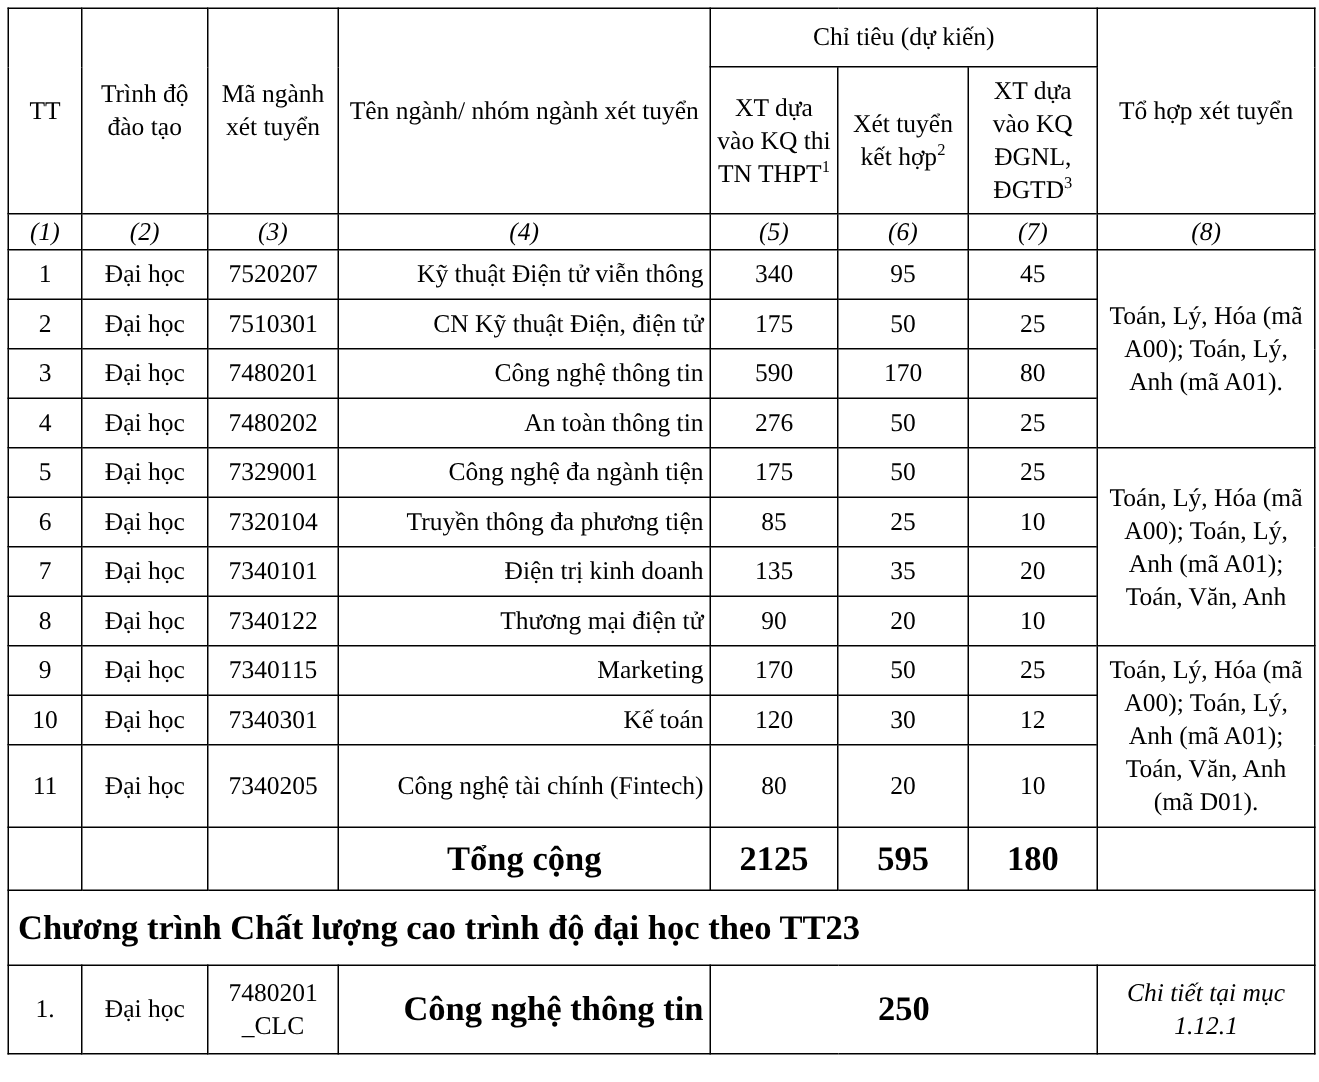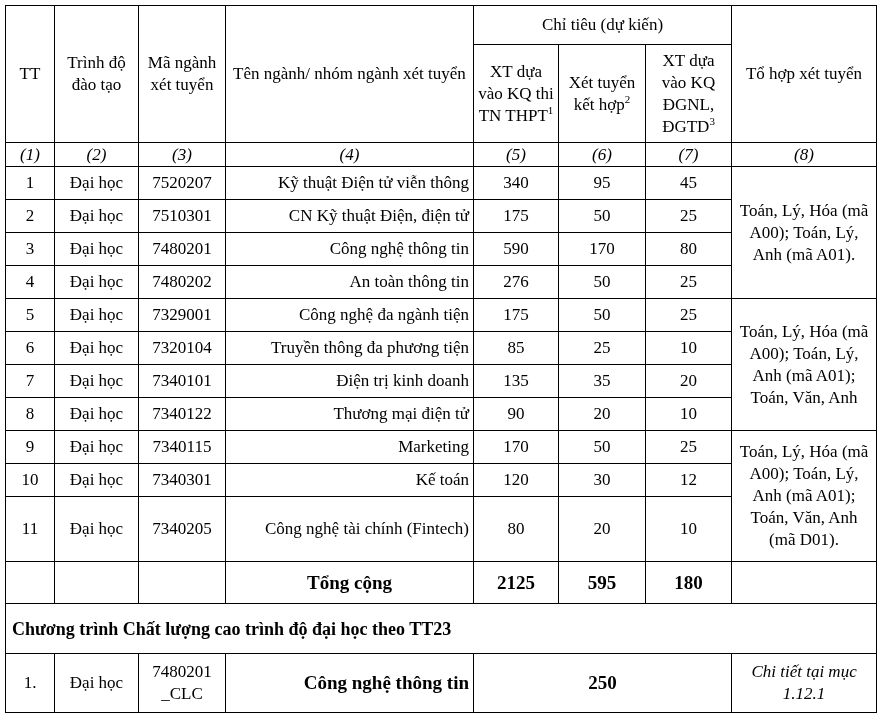--- a/index.html
+++ b/index.html
@@ -2,23 +2,23 @@
 <html><head>
 <meta charset="utf-8">
 <style>
   html, body { margin: 0; padding: 0; background: #ffffff; }
   body { width: 879px; height: 721px; overflow: hidden; font-family: "Liberation Serif", "DejaVu Serif", serif; color: #000; }
   table { position: absolute; left: 5px; top: 5px; border-collapse: collapse; table-layout: fixed; width: 871px; }
   td, th { border: 1px solid #000; padding: 0 4px; font-size: 17px; line-height: 22px; text-align: center; vertical-align: middle; }
   th { font-weight: normal; }
   .ital { font-style: italic; }
   .left { text-align: right; }
-  .bold { font-weight: bold; font-size: 19px; }
+  .bold { font-weight: bold; font-size: 23px; }
   sup { font-size: 11px; line-height: 0; vertical-align: super; }
-  .section { text-align: left; font-weight: bold; font-size: 18px; padding-left: 6px; }
+  .section { text-align: left; font-weight: bold; font-size: 23px; padding-left: 6px; }
 </style>
 </head>
 <body>
 
 <table>
   <colgroup>
     <col style="width:49px">
       <col style="width:84px">
       <col style="width:87px">
       <col style="width:248px">
@@ -138,21 +138,21 @@
   </tr>
   <tr style="height:33px">
     <td>10</td>
         <td>Đại học</td>
         <td>7340301</td>
     <td class="left">Kế toán</td>
         <td>120</td>
         <td>30</td>
         <td>12</td>
   </tr>
-  <tr style="height:65px">
+  <tr style="height:55px">
     <td>11</td>
         <td>Đại học</td>
         <td>7340205</td>
     <td class="left">Công nghệ tài chính (Fintech)</td>
         <td>80</td>
         <td>20</td>
         <td>10</td>
   </tr>
 
   <tr style="height:42px">

